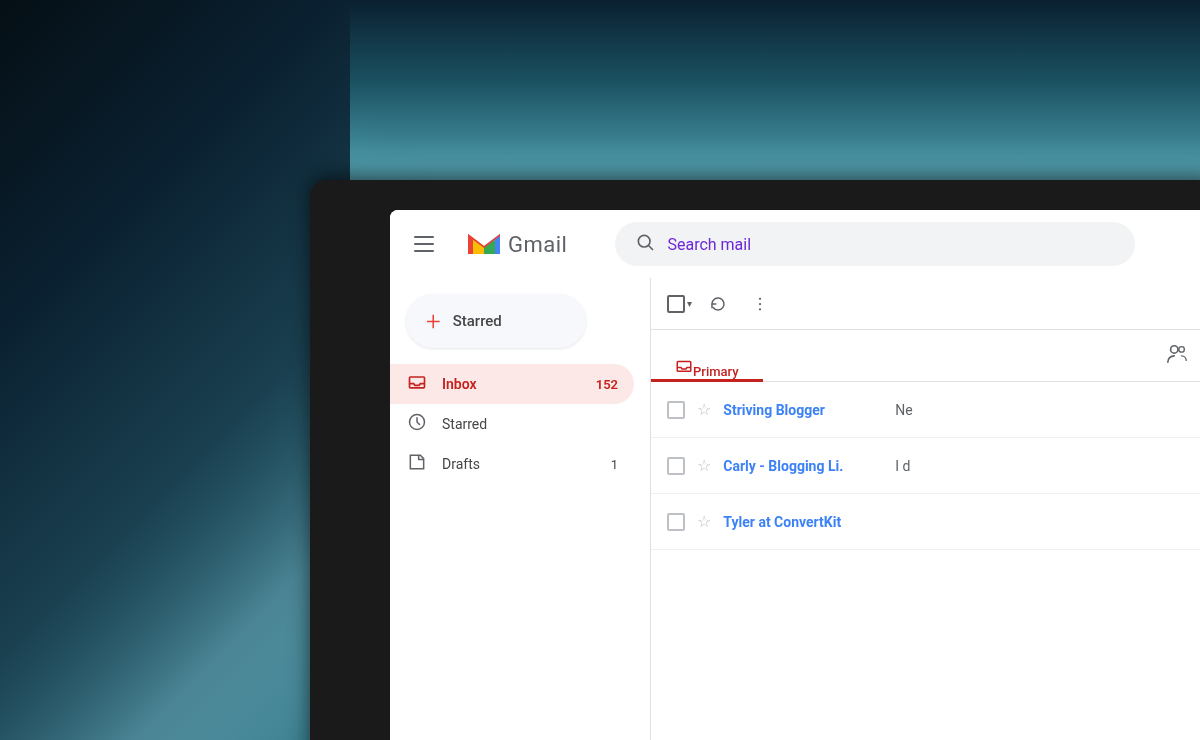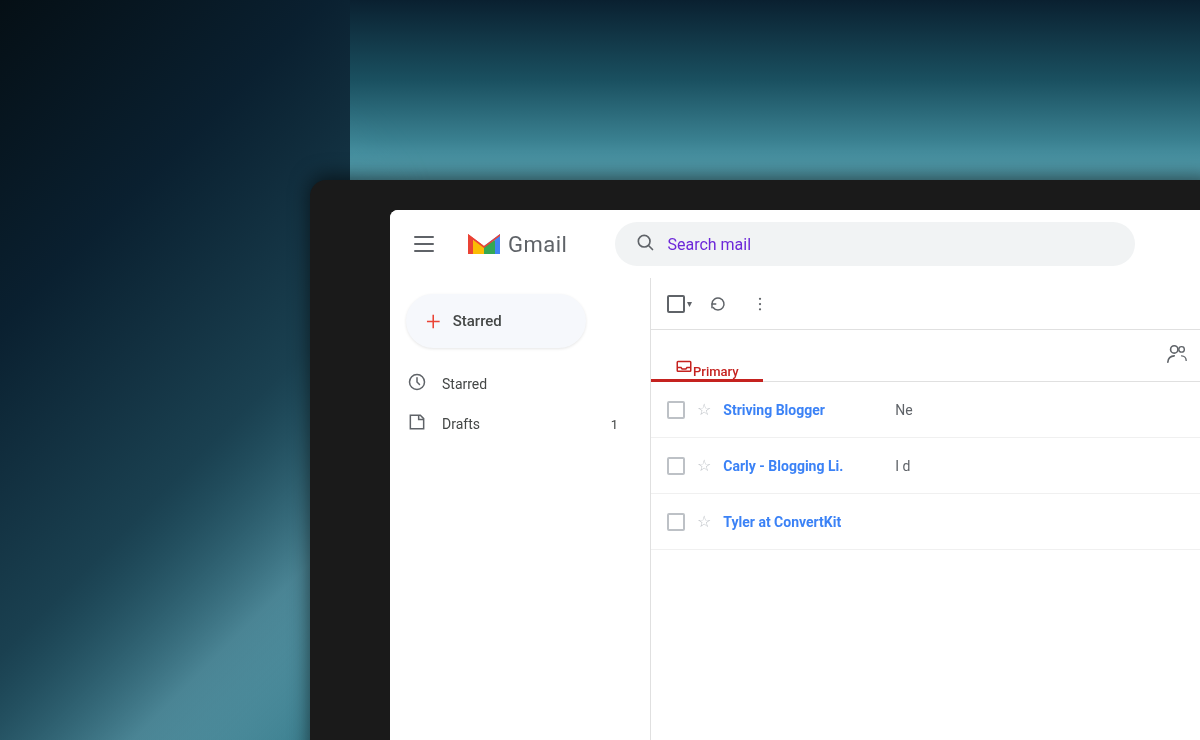--- a/index.html
+++ b/index.html
@@ -431,20 +431,31 @@
 
   <div class="gmail-body">
 
     <div class="sidebar">
 
       <div class="compose-btn">
         <span class="compose-plus">+</span>
         <span class="compose-label">Starred</span>
       </div>
 
+      <div class="nav-item active">
+        <span class="nav-item-icon">
+          
+          <svg width="20" height="20" viewBox="0 0 24 24" fill="none">
+            <rect x="3" y="6" width="18" height="13" rx="1" stroke="#c5221f" stroke-width="2"></rect>
+            <path d="M3 14h5l1.5 2h5l1.5-2H21" stroke="#c5221f" stroke-width="2"></path>
+          </svg>
+        </span>
+        <span class="nav-item-label">Inbox</span>
+        <span class="nav-item-count">152</span>
+      </div>
 
 
       <div class="nav-item">
         <span class="nav-item-icon" style="color:#5f6368;">
           <svg width="20" height="20" viewBox="0 0 24 24" fill="none">
             <circle cx="12" cy="12" r="9" stroke="#5f6368" stroke-width="1.8"></circle>
             <path d="M12 7v5l3 3" stroke="#5f6368" stroke-width="1.8" stroke-linecap="round"></path>
           </svg>
         </span>
         <span class="nav-item-label">Starred</span>

